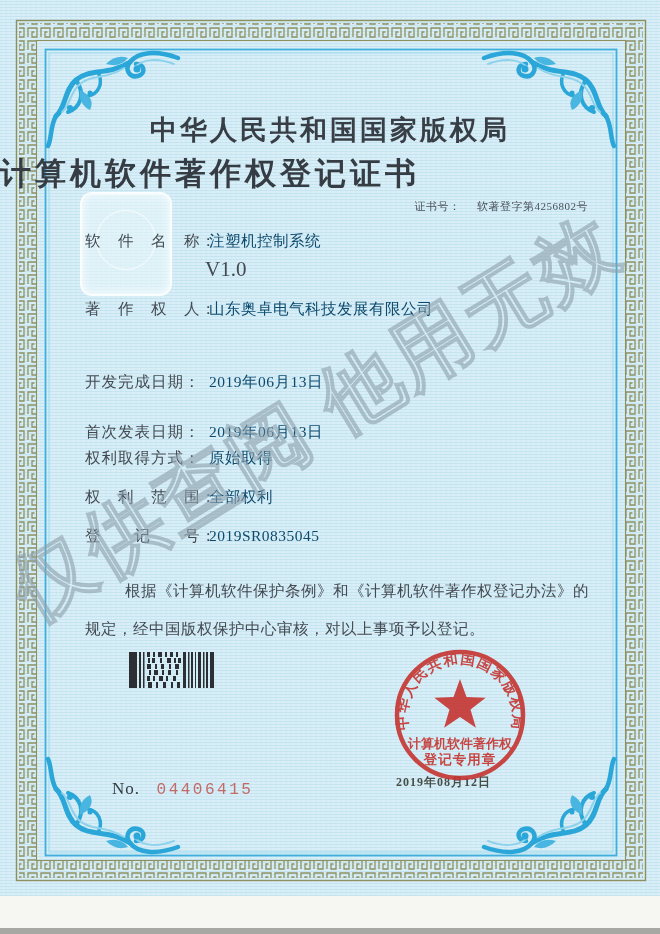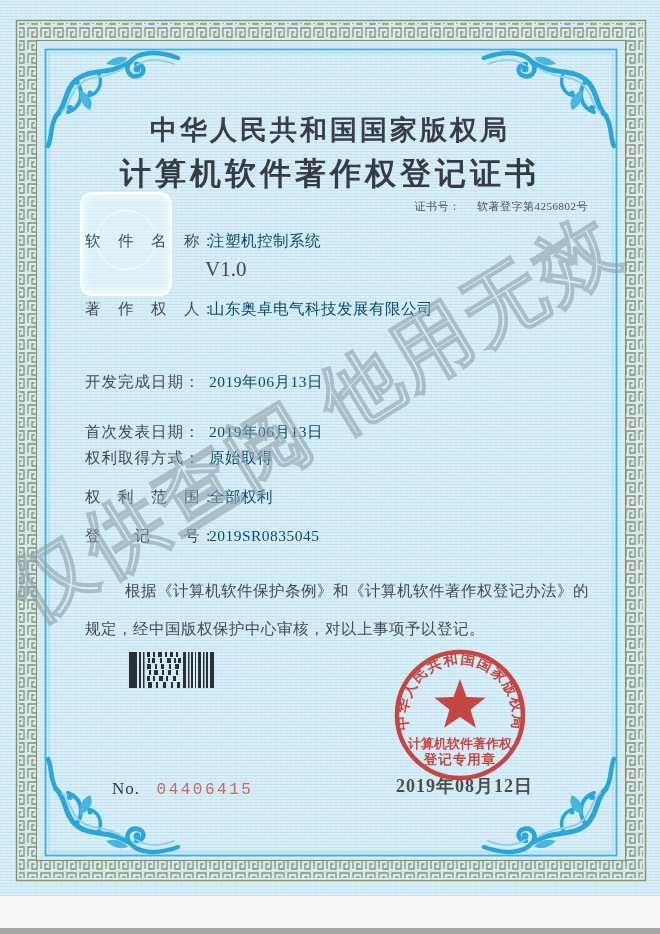--- a/index.html
+++ b/index.html
@@ -34,38 +34,38 @@
     border:1.5px solid rgba(255,255,255,.8);
   }
 
   
   .txt{position:absolute;color:#3f464e;}
   .authority{
     left:0;top:112px;width:660px;text-align:center;
     font-size:27px;font-weight:bold;letter-spacing:3px;color:#383e45;
   }
   .cert-title{
-    left:0;top:153px;width:660px;text-align:center;
+    left:0;top:153px;width:660px;
     font-size:31px;font-weight:bold;letter-spacing:4px;color:#363c43;
   }
   .certno{
     left:0;top:199px;width:588px;text-align:right;
     font-size:11px;letter-spacing:.5px;color:#49505a;
   }
   .field{left:85px;font-size:15.5px;white-space:nowrap;}
   .flabel{display:inline-block;width:120px;letter-spacing:1px;color:#434a52;}
   .fvalue{color:#0c4a6e;letter-spacing:.5px;text-align:center;}
   .fvalue2{left:205px;font-size:21px;color:#434a52;}
   .stmt1{left:125px;top:581px;font-size:15.5px;letter-spacing:.5px;color:#434a52;}
   .stmt2{left:85px;top:619px;font-size:15.5px;letter-spacing:.5px;color:#434a52;font-family:Liberation Mono, monospace;}
 
   .barcode{position:absolute;left:129px;top:652px;width:87px;height:36px;}
 
   .seal-date{
-    position:absolute;left:396px;top:774px;font-size:18px;font-weight:bold;
+    position:absolute;left:396px;top:774px;font-size:12px;font-weight:bold;
     letter-spacing:1px;color:#474f48;
   }
   .serial{position:absolute;left:112px;top:779px;font-size:17px;white-space:nowrap;}
   .serial .no-label{color:#343b43;letter-spacing:1px;}
   .serial .no-value{color:#c26a66;letter-spacing:2.5px;font-family:"Liberation Mono","DejaVu Sans Mono",monospace;font-size:16px;}
 </style>
 </head>
 <body>
 
 <div class="paper"></div>

